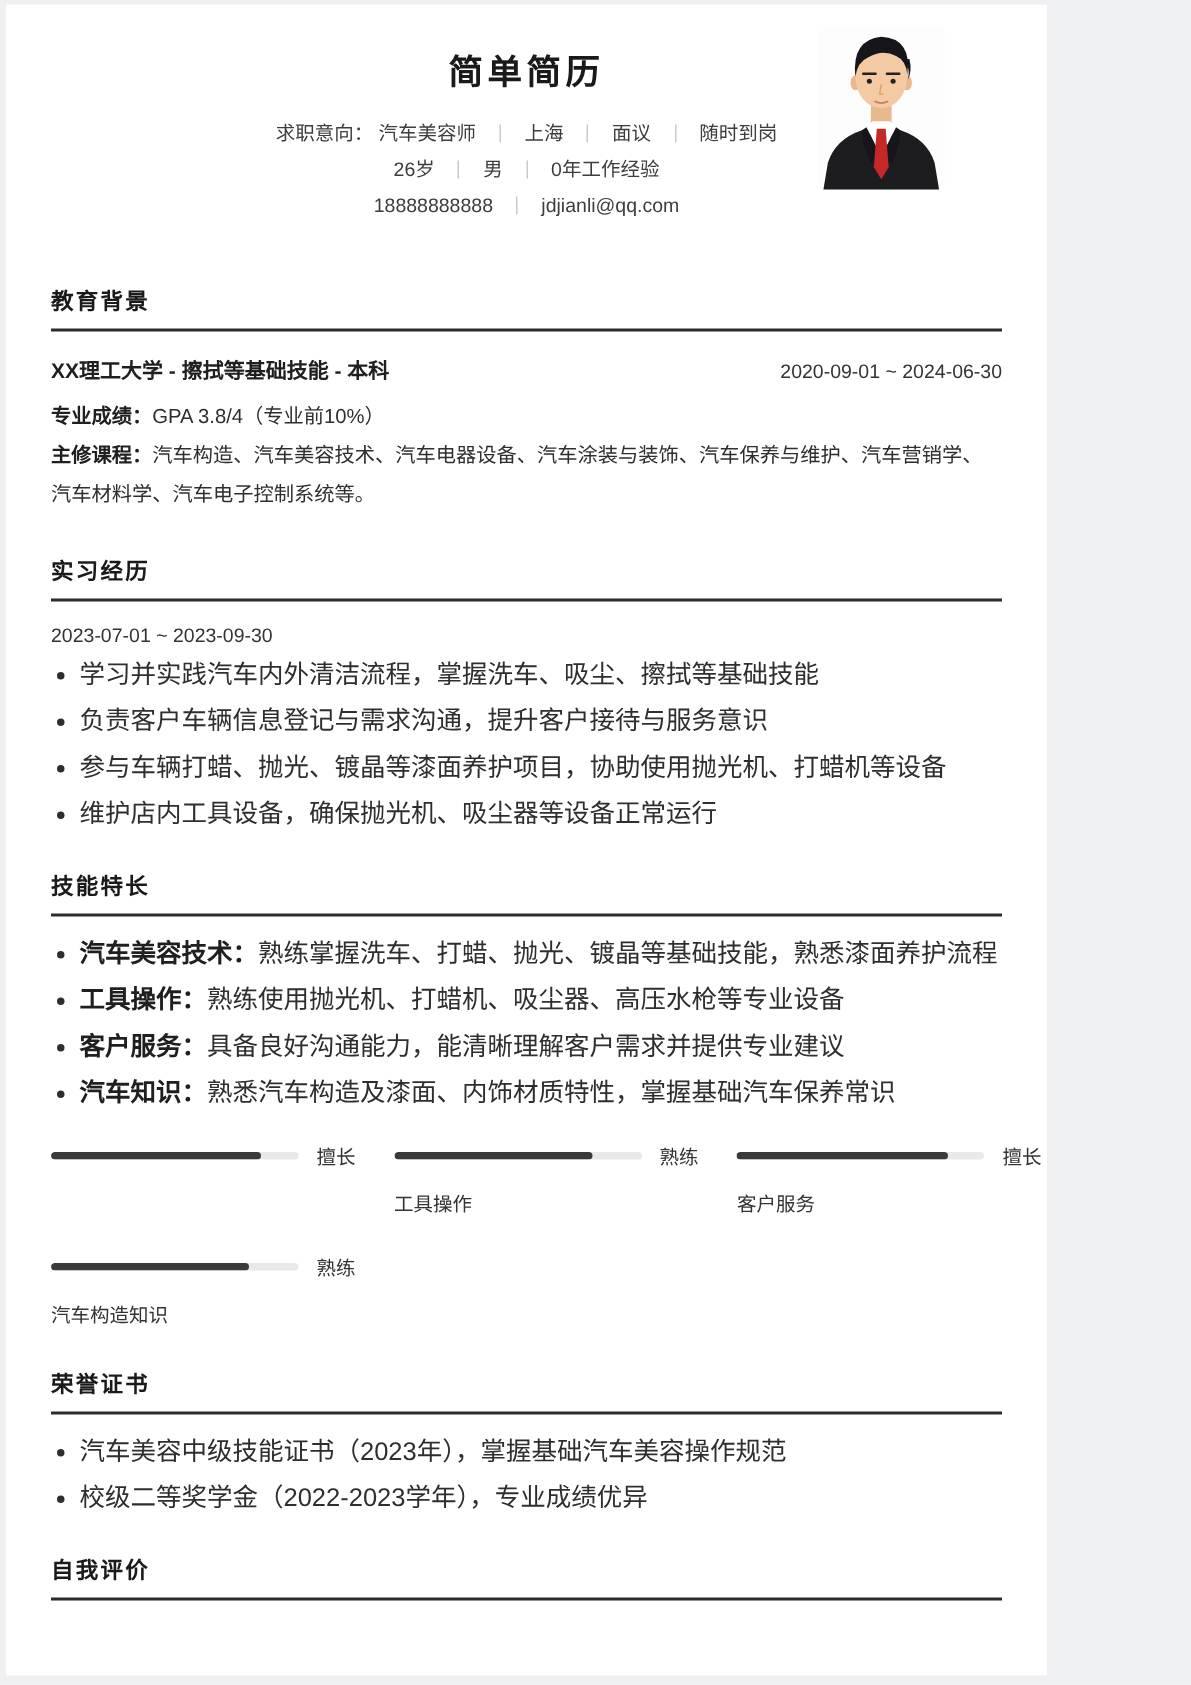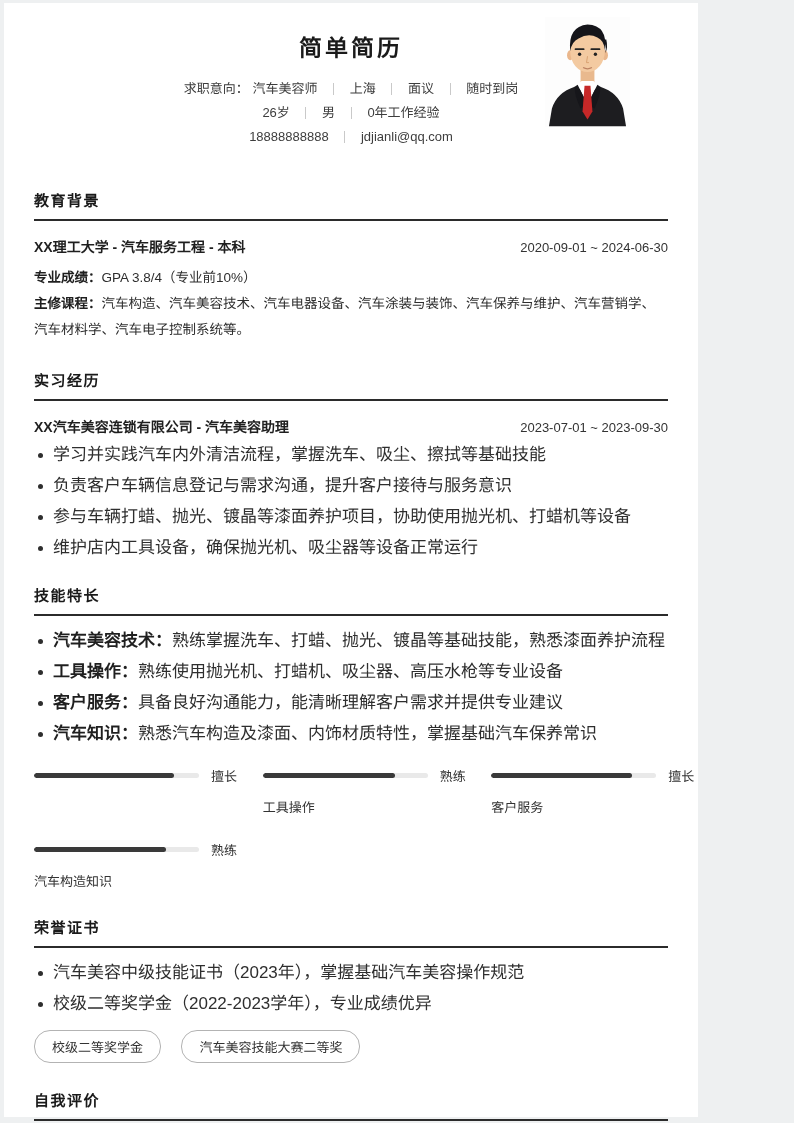--- a/index.html
+++ b/index.html
@@ -198,35 +198,34 @@
         <path d="M43 39 L42 45.5 L44.5 45.5" stroke="#d9a271" stroke-width="1" fill="none"></path>
 
         <path d="M38.5 50.5 Q43 53 47.5 50.5" stroke="#bd8363" stroke-width="1.2" fill="none"></path>
       </svg>
     </div>
   </div>
 
   <div class="section">
     <div class="section-heading">教育背景</div>
     <div class="entry-header">
-      <span class="entry-title">XX理工大学 - 汽车服务工程 - 本科</span>
+      <span class="entry-title">XX理工大学 - 擦拭等基础技能 - 本科</span>
       <span class="entry-dates">2020-09-01 ~ 2024-06-30</span>
     </div>
     <div class="detail-line">
       <span class="lbl">专业成绩：</span><span>GPA 3.8/4（专业前10%）</span>
     </div>
     <div class="detail-line">
       <span class="lbl">主修课程：</span><span>汽车构造、汽车美容技术、汽车电器设备、汽车涂装与装饰、汽车保养与维护、汽车营销学、汽车材料学、汽车电子控制系统等。</span>
     </div>
   </div>
 
   <div class="section">
     <div class="section-heading">实习经历</div>
     <div class="entry-header">
-      <span class="entry-title">XX汽车美容连锁有限公司 - 汽车美容助理</span>
       <span class="entry-dates">2023-07-01 ~ 2023-09-30</span>
     </div>
     <ul class="bullets">
       <li>学习并实践汽车内外清洁流程，掌握洗车、吸尘、擦拭等基础技能</li>
       <li>负责客户车辆信息登记与需求沟通，提升客户接待与服务意识</li>
       <li>参与车辆打蜡、抛光、镀晶等漆面养护项目，协助使用抛光机、打蜡机等设备</li>
       <li>维护店内工具设备，确保抛光机、吸尘器等设备正常运行</li>
     </ul>
   </div>
 
@@ -277,24 +276,20 @@
       </div>
     </div>
   </div>
 
   <div class="section">
     <div class="section-heading">荣誉证书</div>
     <ul class="bullets">
       <li>汽车美容中级技能证书（2023年），掌握基础汽车美容操作规范</li>
       <li>校级二等奖学金（2022-2023学年），专业成绩优异</li>
     </ul>
-    <div class="badges">
-      <span class="badge">校级二等奖学金</span>
-      <span class="badge">汽车美容技能大赛二等奖</span>
-    </div>
   </div>
 
   <div class="section">
     <div class="section-heading">自我评价</div>
 
   </div>
 
 </div>
 
 </body></html>

